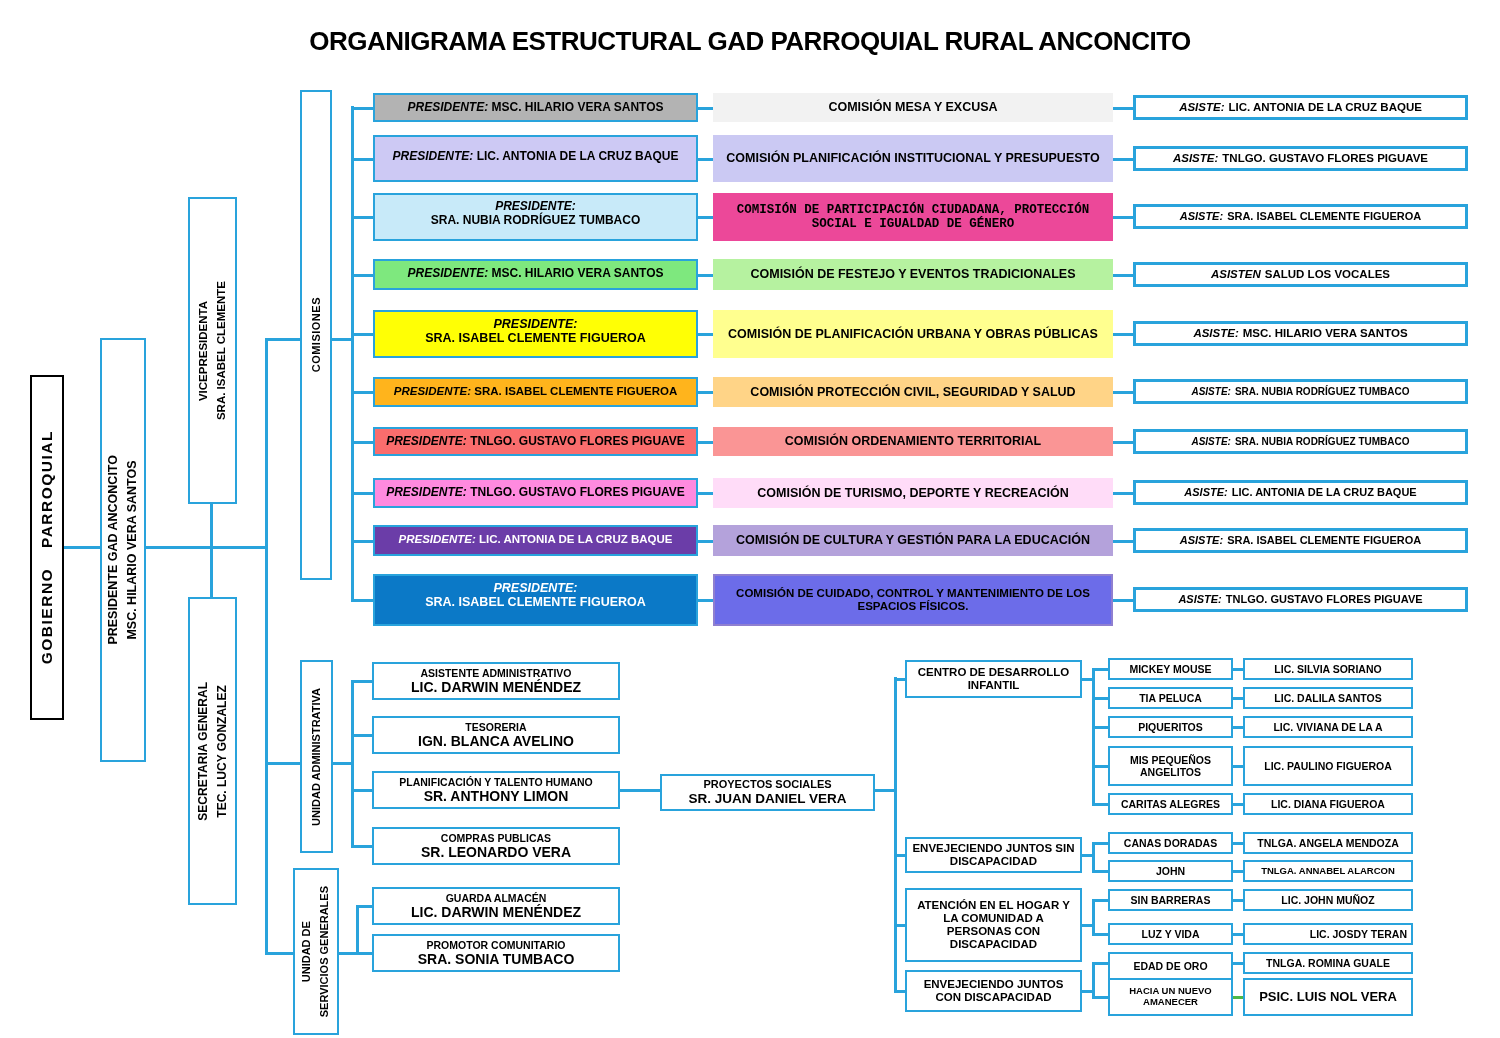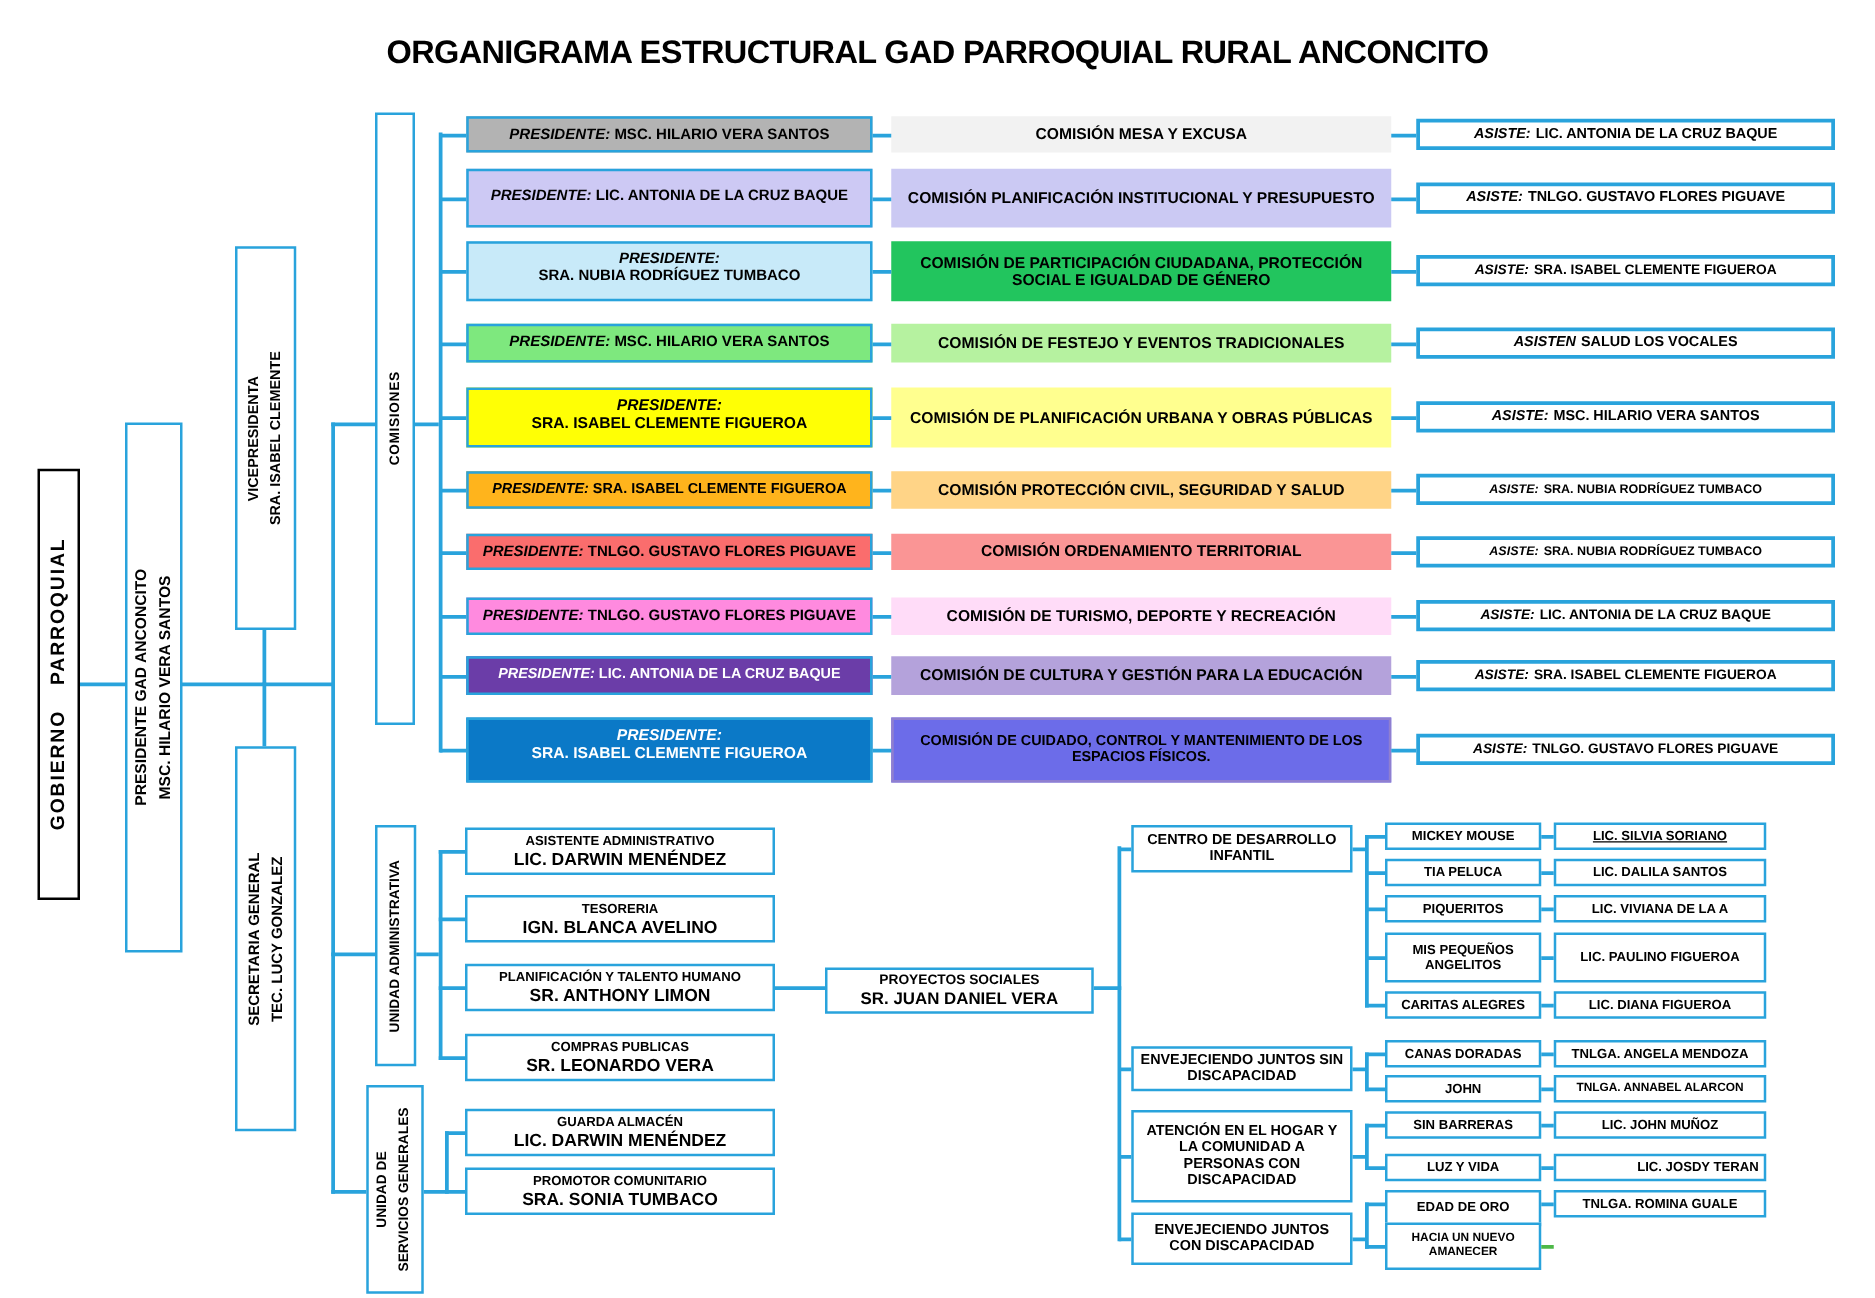--- a/index.html
+++ b/index.html
@@ -89,21 +89,21 @@
       <span>COMISIÓN PLANIFICACIÓN INSTITUCIONAL Y PRESUPUESTO</span>
     </div>
     <div class="box thick" style="left: 1133px; top: 146px; width: 335px; height: 25px; flex-direction: row; font-size: 11.5px; gap: 4px;">
       <span class="it">ASISTE:</span>
       <span>TNLGO. GUSTAVO FLORES PIGUAVE</span>
     </div>
     <div class="hline" style="left: 352px; top: 158px; width: 21px; background: rgb(41, 163, 220);"></div>
     <div class="hline" style="left: 698px; top: 158px; width: 15px; background: rgb(41, 163, 220);"></div>
     <div class="hline" style="left: 1113px; top: 158px; width: 20px; background: rgb(41, 163, 220);"></div>
     <div class="box" style="left: 373px; top: 193px; width: 325px; height: 48px; background: rgb(200, 234, 249); color: rgb(0, 0, 0); font-size: 12px; display: block; padding-top: 5px;"><span class="it" style="display: block;">PRESIDENTE:</span><span>SRA. NUBIA RODRÍGUEZ TUMBACO</span></div>
-    <div class="box noborder" style="left: 713px; top: 193px; width: 400px; height: 48px; background: #22c55e; font-size: 12.5px;">
+    <div class="box noborder" style="left: 713px; top: 193px; width: 400px; height: 48px; background: #ec4899; font-size: 12.5px; font-family: Liberation Mono, monospace;">
       <span>COMISIÓN DE PARTICIPACIÓN CIUDADANA, PROTECCIÓN SOCIAL E IGUALDAD DE GÉNERO</span>
     </div>
     <div class="box thick" style="left: 1133px; top: 204px; width: 335px; height: 25px; flex-direction: row; font-size: 11px; gap: 4px;">
       <span class="it">ASISTE:</span>
       <span>SRA. ISABEL CLEMENTE FIGUEROA</span>
     </div>
     <div class="hline" style="left: 352px; top: 216px; width: 21px; background: rgb(41, 163, 220);"></div>
     <div class="hline" style="left: 698px; top: 216px; width: 15px; background: rgb(41, 163, 220);"></div>
     <div class="hline" style="left: 1113px; top: 216px; width: 20px; background: rgb(41, 163, 220);"></div>
     <div class="box" style="left: 373px; top: 259px; width: 325px; height: 31px; background: rgb(126, 232, 126); color: rgb(0, 0, 0); font-size: 12px; display: block; padding-top: 6px;"><span class="it">PRESIDENTE:</span> <span>MSC. HILARIO VERA SANTOS</span></div>
@@ -218,21 +218,21 @@
     <div class="hline" style="left: 339px; top: 952px; width: 33px; background: rgb(41, 163, 220);"></div>
     <div class="box" style="left: 905px; top: 660px; width: 177px; height: 38px; font-size: 11.5px;">
       <span>CENTRO DE DESARROLLO INFANTIL</span>
     </div>
     <div class="hline" style="left: 895px; top: 678px; width: 10px; background: rgb(41, 163, 220);"></div>
     <div class="hline" style="left: 1082px; top: 678px; width: 11px; background: rgb(41, 163, 220);"></div>
     <div class="vline" style="left: 1092px; top: 668px; height: 138px;"></div>
     <div class="box" style="left: 1108px; top: 658px; width: 125px; height: 22px; font-size: 10.5px;">
       <span>MICKEY MOUSE</span>
     </div>
-    <div class="box" style="left: 1243px; top: 658px; width: 170px; height: 22px; font-size: 10.5px; text-decoration: underline;">
+    <div class="box" style="left: 1243px; top: 658px; width: 170px; height: 22px; font-size: 10.5px;">
       <span>LIC. SILVIA SORIANO</span>
     </div>
     <div class="hline" style="left: 1092px; top: 668px; width: 16px; background: rgb(41, 163, 220);"></div>
     <div class="hline" style="left: 1233px; top: 668px; width: 10px; background: rgb(41, 163, 220);"></div>
     <div class="box" style="left: 1108px; top: 687px; width: 125px; height: 22px; font-size: 10.5px; align-items: center;">
       <span>TIA PELUCA</span>
     </div>
     <div class="box" style="left: 1243px; top: 687px; width: 170px; height: 22px; font-size: 10.5px;">
       <span>LIC. DALILA SANTOS</span>
     </div>
@@ -315,20 +315,23 @@
     <div class="box" style="left: 1108px; top: 952px; width: 125px; height: 29px; font-size: 10.5px;">
       <span>EDAD DE ORO</span>
     </div>
     <div class="box" style="left: 1243px; top: 952px; width: 170px; height: 22px; font-size: 10.5px;">
       <span>TNLGA. ROMINA GUALE</span>
     </div>
     <div class="hline" style="left: 1092px; top: 962px; width: 16px; background: rgb(41, 163, 220);"></div>
     <div class="hline" style="left: 1233px; top: 962px; width: 10px; background: rgb(41, 163, 220);"></div>
     <div class="box" style="left: 1108px; top: 978px; width: 125px; height: 38px; font-size: 9.5px;">
       <span>HACIA UN NUEVO AMANECER</span>
+    </div>
+    <div class="box" style="left: 1243px; top: 978px; width: 170px; height: 38px; font-size: 13px;">
+      <span>PSIC. LUIS NOL VERA</span>
     </div>
     <div class="hline" style="left: 1092px; top: 996px; width: 16px; background: rgb(41, 163, 220);"></div>
     <div class="hline" style="left: 1233px; top: 996px; width: 10px; background: rgb(77, 184, 72);"></div>
     <div class="vline" style="left: 894px; top: 677px; height: 316px;"></div>
     <div class="hline" style="left: 875px; top: 789px; width: 22px; background: rgb(41, 163, 220);"></div>
     <div class="hline" style="left: 620px; top: 789px; width: 40px; background: rgb(41, 163, 220);"></div>
     <div class="hline" style="left: 64px; top: 546px; width: 36px; background: rgb(41, 163, 220);"></div>
     <div class="hline" style="left: 145px; top: 546px; width: 122px; background: rgb(41, 163, 220);"></div>
     <div class="vline" style="left: 210px; top: 504px; height: 44px;"></div>
     <div class="vline" style="left: 210px; top: 546px; height: 51px;"></div>

